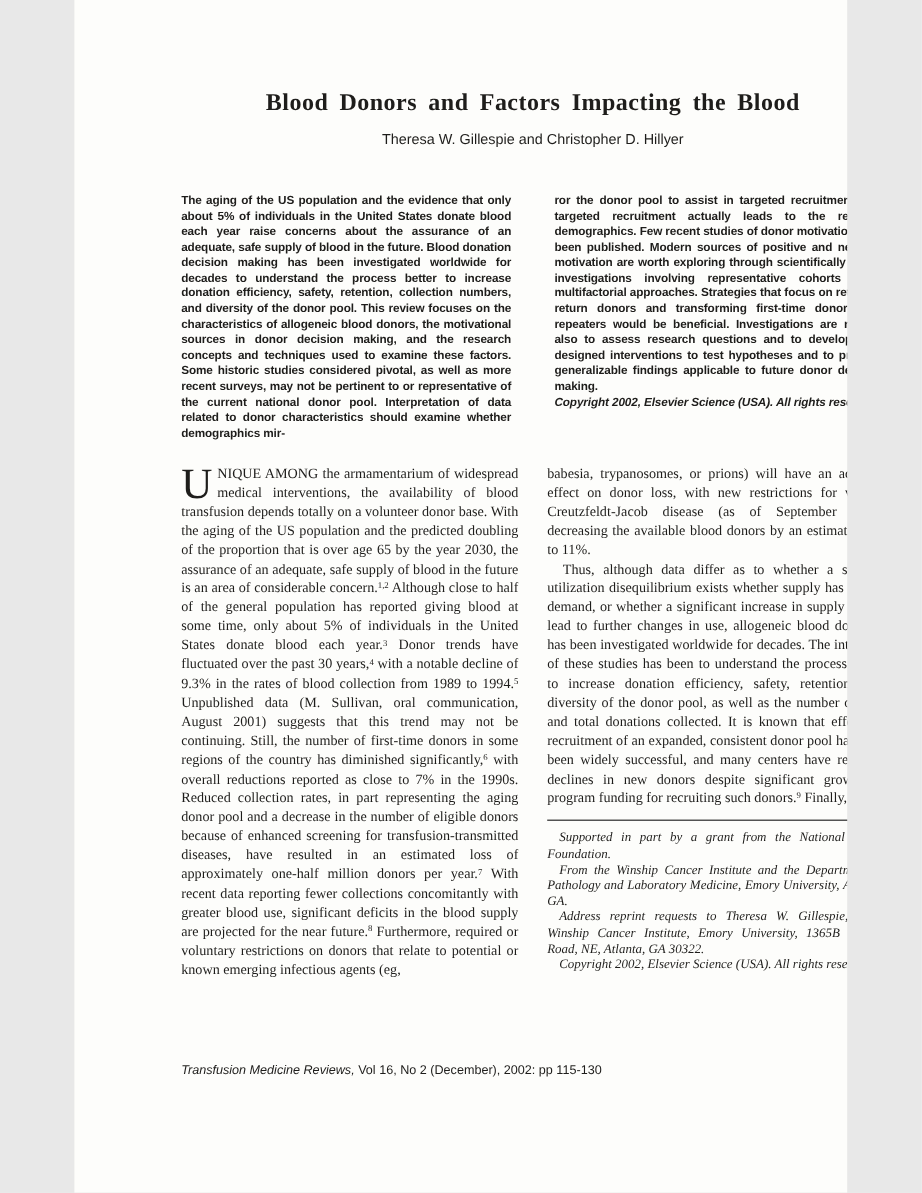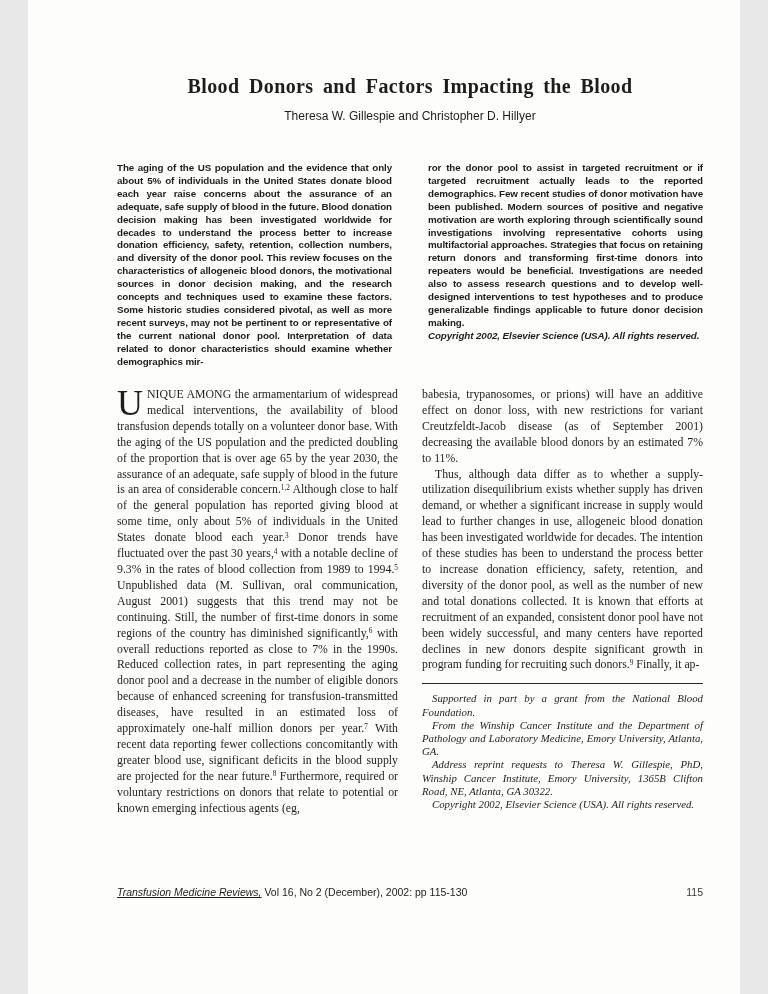--- a/index.html
+++ b/index.html
@@ -1,19 +1,19 @@
 <!DOCTYPE html>
 <html style="--ink: #1e1d1b; --paper: #fdfdfb; --rule: #2a2a2a;"><head>
 <meta charset="utf-8">
 <style>
   :root { --ink:#1e1d1b; --paper:#fdfdfb; --rule:#2a2a2a; }
   * { box-sizing: border-box; }
   html,body { margin:0; padding:0; background:#e8e8e8; }
   .page {
-    position:relative; width:712px; height:994px; margin:0 auto;
+    position:relative; width:644px; height:994px; margin:0 auto;
     background:var(--paper); color:var(--ink); overflow:hidden;
   }
   
   .masthead { position:absolute; top:74px; left:89px; width:586px; text-align:center; }
   .title {
     margin:0; font-family:"Liberation Serif", serif; font-weight:bold;
     font-size:20px; line-height:25px; word-spacing:4px; letter-spacing:0.4px;
   }
   .title .title-line { display:block; }
   .authors {
@@ -52,21 +52,21 @@
   .fn {
     margin:0; font-family:"Liberation Serif", serif; font-style:italic;
     font-size:10.8px; line-height:13.2px; text-align:justify; text-indent:10px;
   }
   
   .page-footer {
     position:absolute; top:886px; left:89px; width:586px;
     display:flex; justify-content:space-between; align-items:baseline;
     font-family:"Liberation Sans", sans-serif; font-size:10.5px;
   }
-  .journal-name { font-style:italic;text-decoration:underline; }
+  .journal-name { font-style:italic; }
   .page-number { font-weight:normal; color:#3a3a3a; }
 </style>
 </head>
 <body>
 
 <div class="page">
 
   <header class="masthead">
     <h1 class="title">
       <span class="title-line">Blood Donors and Factors Impacting the Blood</span>

